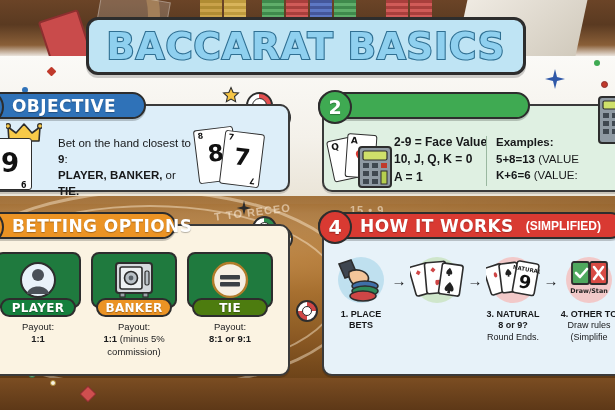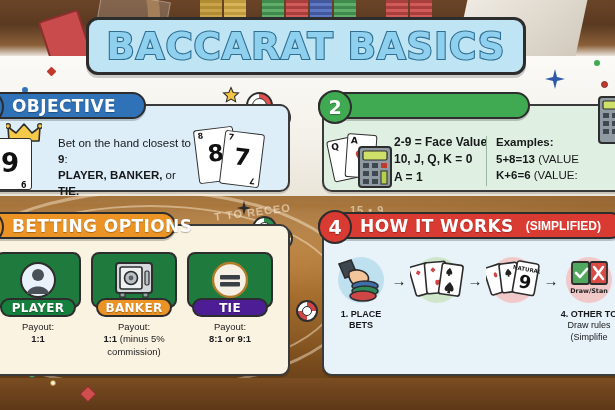--- a/index.html
+++ b/index.html
@@ -348,21 +348,21 @@
       </div>
 
       <div class="bet-col">
         <div class="bet-tile">
           <svg width="38" height="38" viewBox="0 0 38 38">
             <circle cx="19" cy="19" r="17" fill="#f6efe3" stroke="#b07c2a" stroke-width="2.4"></circle>
             <rect x="9" y="14" width="20" height="4.5" rx="1" fill="#3a3f45"></rect>
             <rect x="9" y="21" width="20" height="4.5" rx="1" fill="#3a3f45"></rect>
           </svg>
         </div>
-        <div class="bet-pill" style="background:#4c1d95;">
+        <div class="bet-pill" style="background:#4d7c0f;">
           <span>TIE</span>
         </div>
         <div class="bet-payout">
           <div>Payout:</div>
           <div><b>8:1 or 9:1</b></div>
         </div>
       </div>
 
     </div>
   </div>
@@ -430,20 +430,25 @@
                 <rect x="15" y="7" width="18" height="29" rx="2.5" fill="#fff" stroke="#2d2d2d" stroke-width="1.6"></rect>
               <path d="M23 13 C21.4 15 20.4 16.2 20.4 17.6 C20.4 19 21.8 19.4 22.6 18.6 L22.4 20.4 L24.4 20.4 L24.2 18.6 C25 19.4 26.4 19 26.4 17.6 C26.4 16.2 25.4 15 23.8 13 Z" fill="#222"></path>
               </g>
             <g transform="rotate(10 38 26)">
               <rect x="28" y="6" width="22" height="32" rx="2.5" fill="#fff" stroke="#2d2d2d" stroke-width="1.6"></rect>
               <text x="39" y="15" font-family="DejaVu Sans, sans-serif" font-size="5.5" font-weight="bold" text-anchor="middle" fill="#222">NATURAL</text>
               <text x="39" y="32" font-family="DejaVu Sans, sans-serif" font-size="18" font-weight="bold" text-anchor="middle" fill="#111">9</text>
             </g>
           </svg>
         </div>
+        <div class="step-txt">
+          <div><b>3. NATURAL</b></div>
+          <div><b>8 or 9?</b></div>
+          <div>Round Ends.</div>
+        </div>
       </div>
 
       <div class="arrow">→</div>
 
       <div class="step">
         <div class="step-ico">
           <div class="step-blob" style="background:#f2c9c9;"></div>
           <svg width="54" height="48" viewBox="0 0 54 48" style="position:relative;">
             <rect x="10" y="6" width="17" height="22" rx="2" fill="#4fa85e" stroke="#2d2d2d" stroke-width="1.8"></rect>
             <path d="M14 17 l4 4 l7 -8" stroke="#fff" stroke-width="2.6" fill="none" stroke-linecap="round" stroke-linejoin="round"></path>

